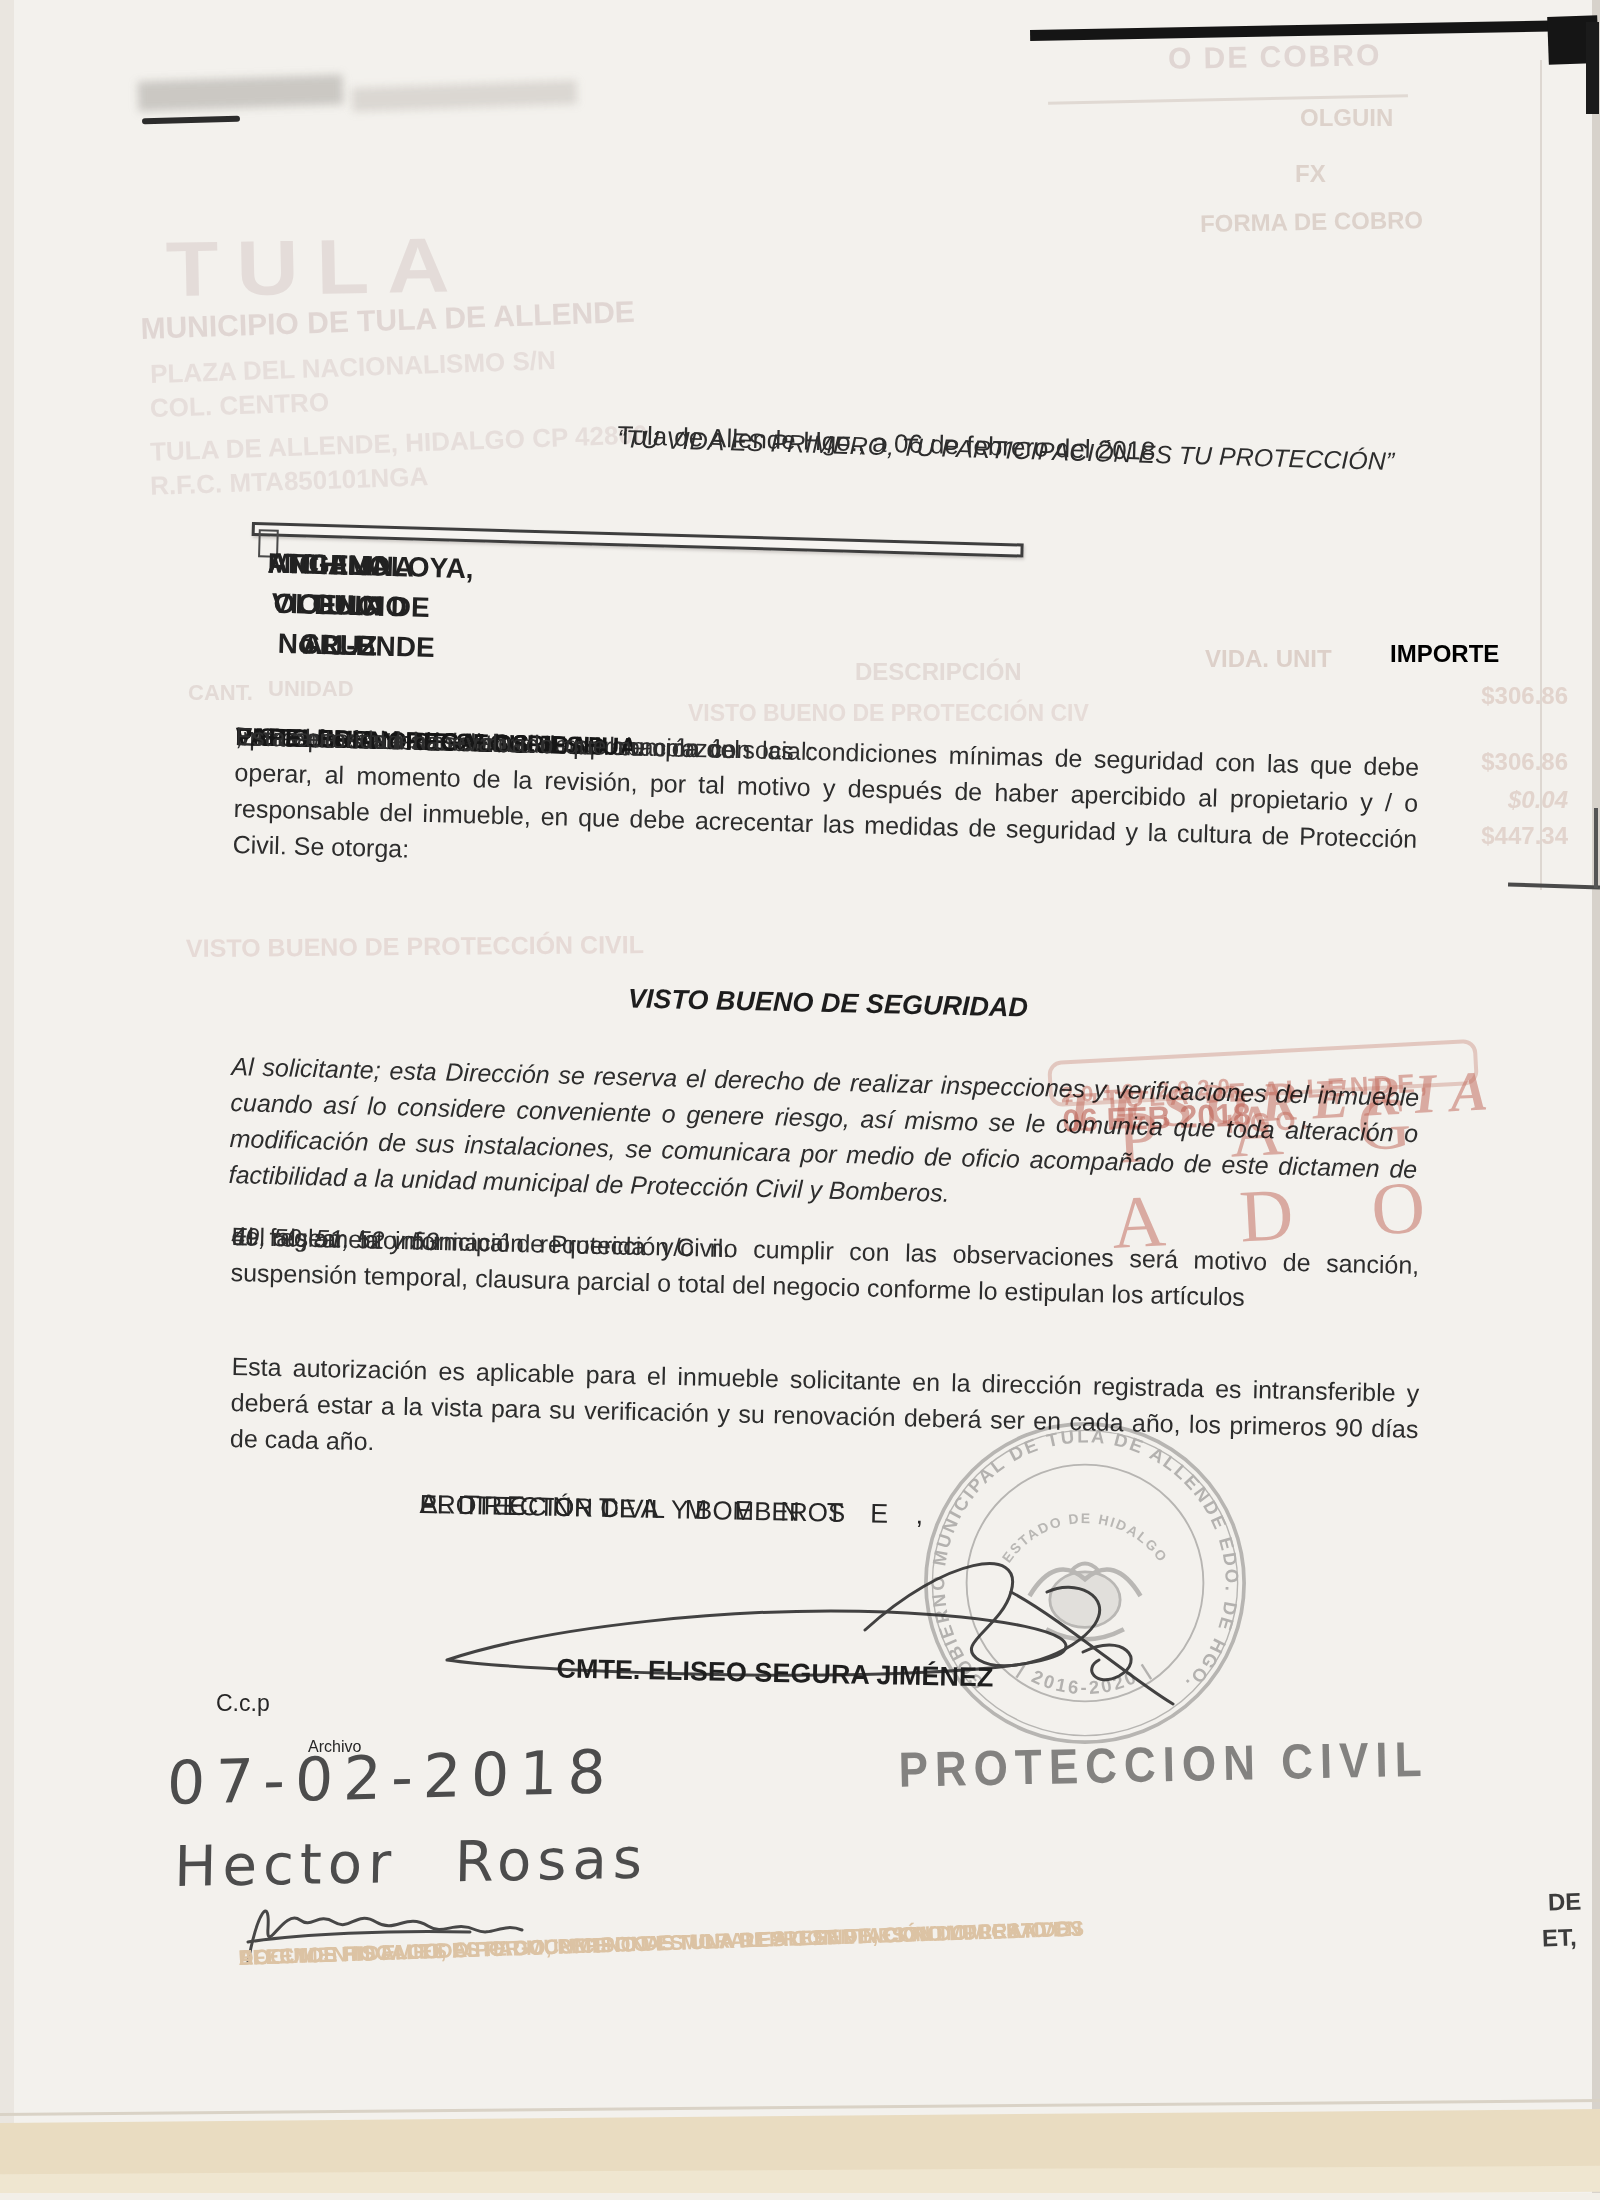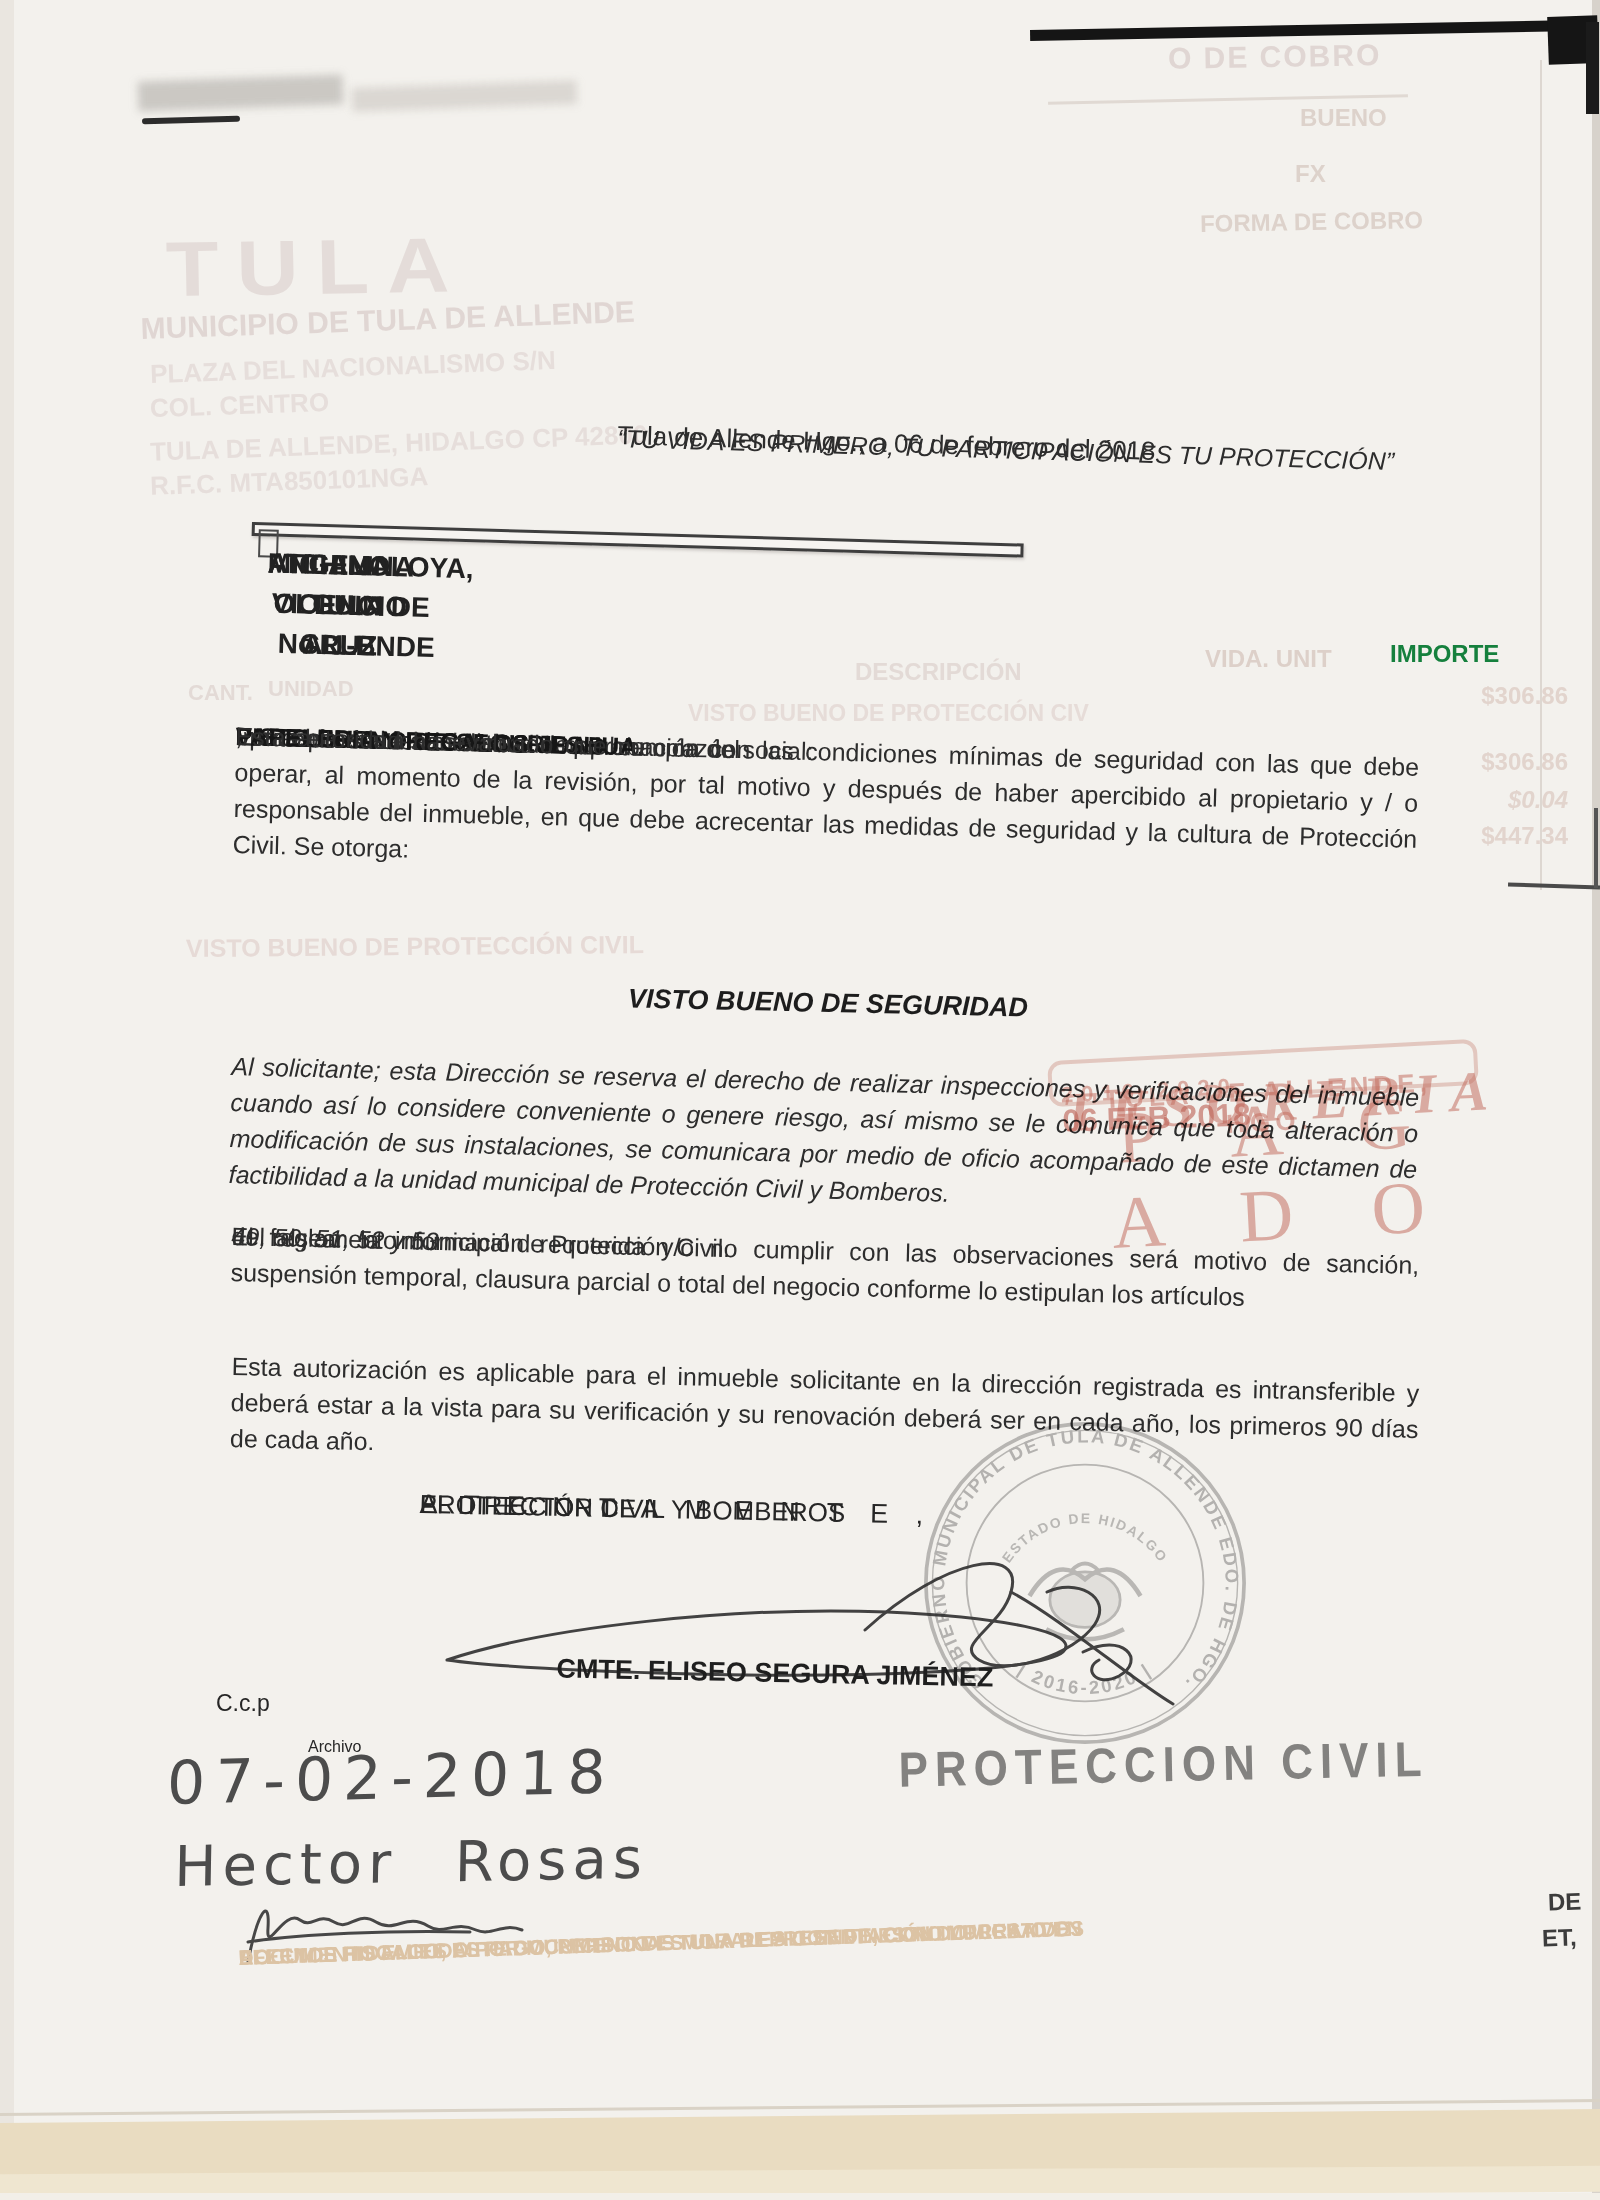--- a/index.html
+++ b/index.html
@@ -34,21 +34,21 @@
   .bl-a2{left:150px;top:390px;font-size:26px;color:#e6dedb;transform:rotate(-2deg);}
   .bl-a3{left:150px;top:428px;font-size:26px;color:#e6dedb;transform:rotate(-2deg);}
   .bl-rfc{left:150px;top:466px;font-size:26px;color:#e6dedb;transform:rotate(-2deg);}
   .bl-serie{left:1300px;top:104px;font-size:24px;color:#ddd2cb;}
   .bl-fx{left:1295px;top:160px;font-size:24px;color:#ddd2cb;}
   .bl-forma{left:1200px;top:208px;font-size:24px;color:#ddd2cb;transform:rotate(-1deg);}
   .bl-cant{left:188px;top:680px;font-size:22px;color:#e3dad6;}
   .bl-unidad{left:268px;top:676px;font-size:22px;color:#e3dad6;}
   .bl-desc{left:855px;top:658px;font-size:24px;color:#e3dad6;}
   .bl-prec{left:1205px;top:645px;font-size:24px;color:#ddd0c9;}
-  .bl-imp{left:1390px;top:640px;font-size:24px;color:#15803d;}
+  .bl-imp{left:1390px;top:640px;font-size:24px;color:#000000;}
   .bl-concepto{left:688px;top:700px;font-size:23px;color:#e6dcd8;}
   .bl-visto{left:186px;top:932px;font-size:25px;color:#e6dad6;transform:rotate(-0.5deg);}
   .bl-amt{width:170px;text-align:right;font-size:24px;color:#e2d4cd;left:1398px;}
   .bl-amt0{top:682px;} .bl-amt1{top:748px;} .bl-amt2{top:786px;font-style:italic;} .bl-amt3{top:822px;}
   .frag{font-size:24px;font-weight:bold;color:#3c3c3c;transform:rotate(-2deg);}
   .frag-de{left:1548px;top:1888px;} .frag-et{left:1542px;top:1924px;}
 
   
   .ink{color:#2d2d2d;}
   .date-block{left:618px;top:420px;width:778px;transform:rotate(1.7deg);transform-origin:left top;}
@@ -112,21 +112,21 @@
   <div class="strip1"></div>
   <div class="strip2"></div>
   <div class="strip3"></div>
 
   <div class="bleed bl-logo">TULA</div>
   <div class="bleed bl-muni">MUNICIPIO DE TULA DE ALLENDE</div>
   <div class="bleed bl-a1">PLAZA DEL NACIONALISMO S/N</div>
   <div class="bleed bl-a2">COL. CENTRO</div>
   <div class="bleed bl-a3">TULA DE ALLENDE, HIDALGO CP 42800</div>
   <div class="bleed bl-rfc">R.F.C. MTA850101NGA</div>
-  <div class="bleed bl-serie">BUENO</div>
+  <div class="bleed bl-serie">OLGUIN</div>
   <div class="bleed bl-fx">FX</div>
   <div class="bleed bl-forma">FORMA DE COBRO</div>
   <div class="bleed bl-cant">CANT.</div>
   <div class="bleed bl-unidad">UNIDAD</div>
   <div class="bleed bl-desc">DESCRIPCIÓN</div>
   <div class="bleed bl-prec">VIDA. UNIT</div>
   <div class="bleed bl-imp">IMPORTE</div>
   <div class="bleed bl-concepto">VISTO BUENO DE PROTECCIÓN CIV</div>
   <div class="bleed bl-visto">VISTO BUENO DE PROTECCIÓN CIVIL</div>
   <div class="bleed bl-amt bl-amt0">$306.86</div>

